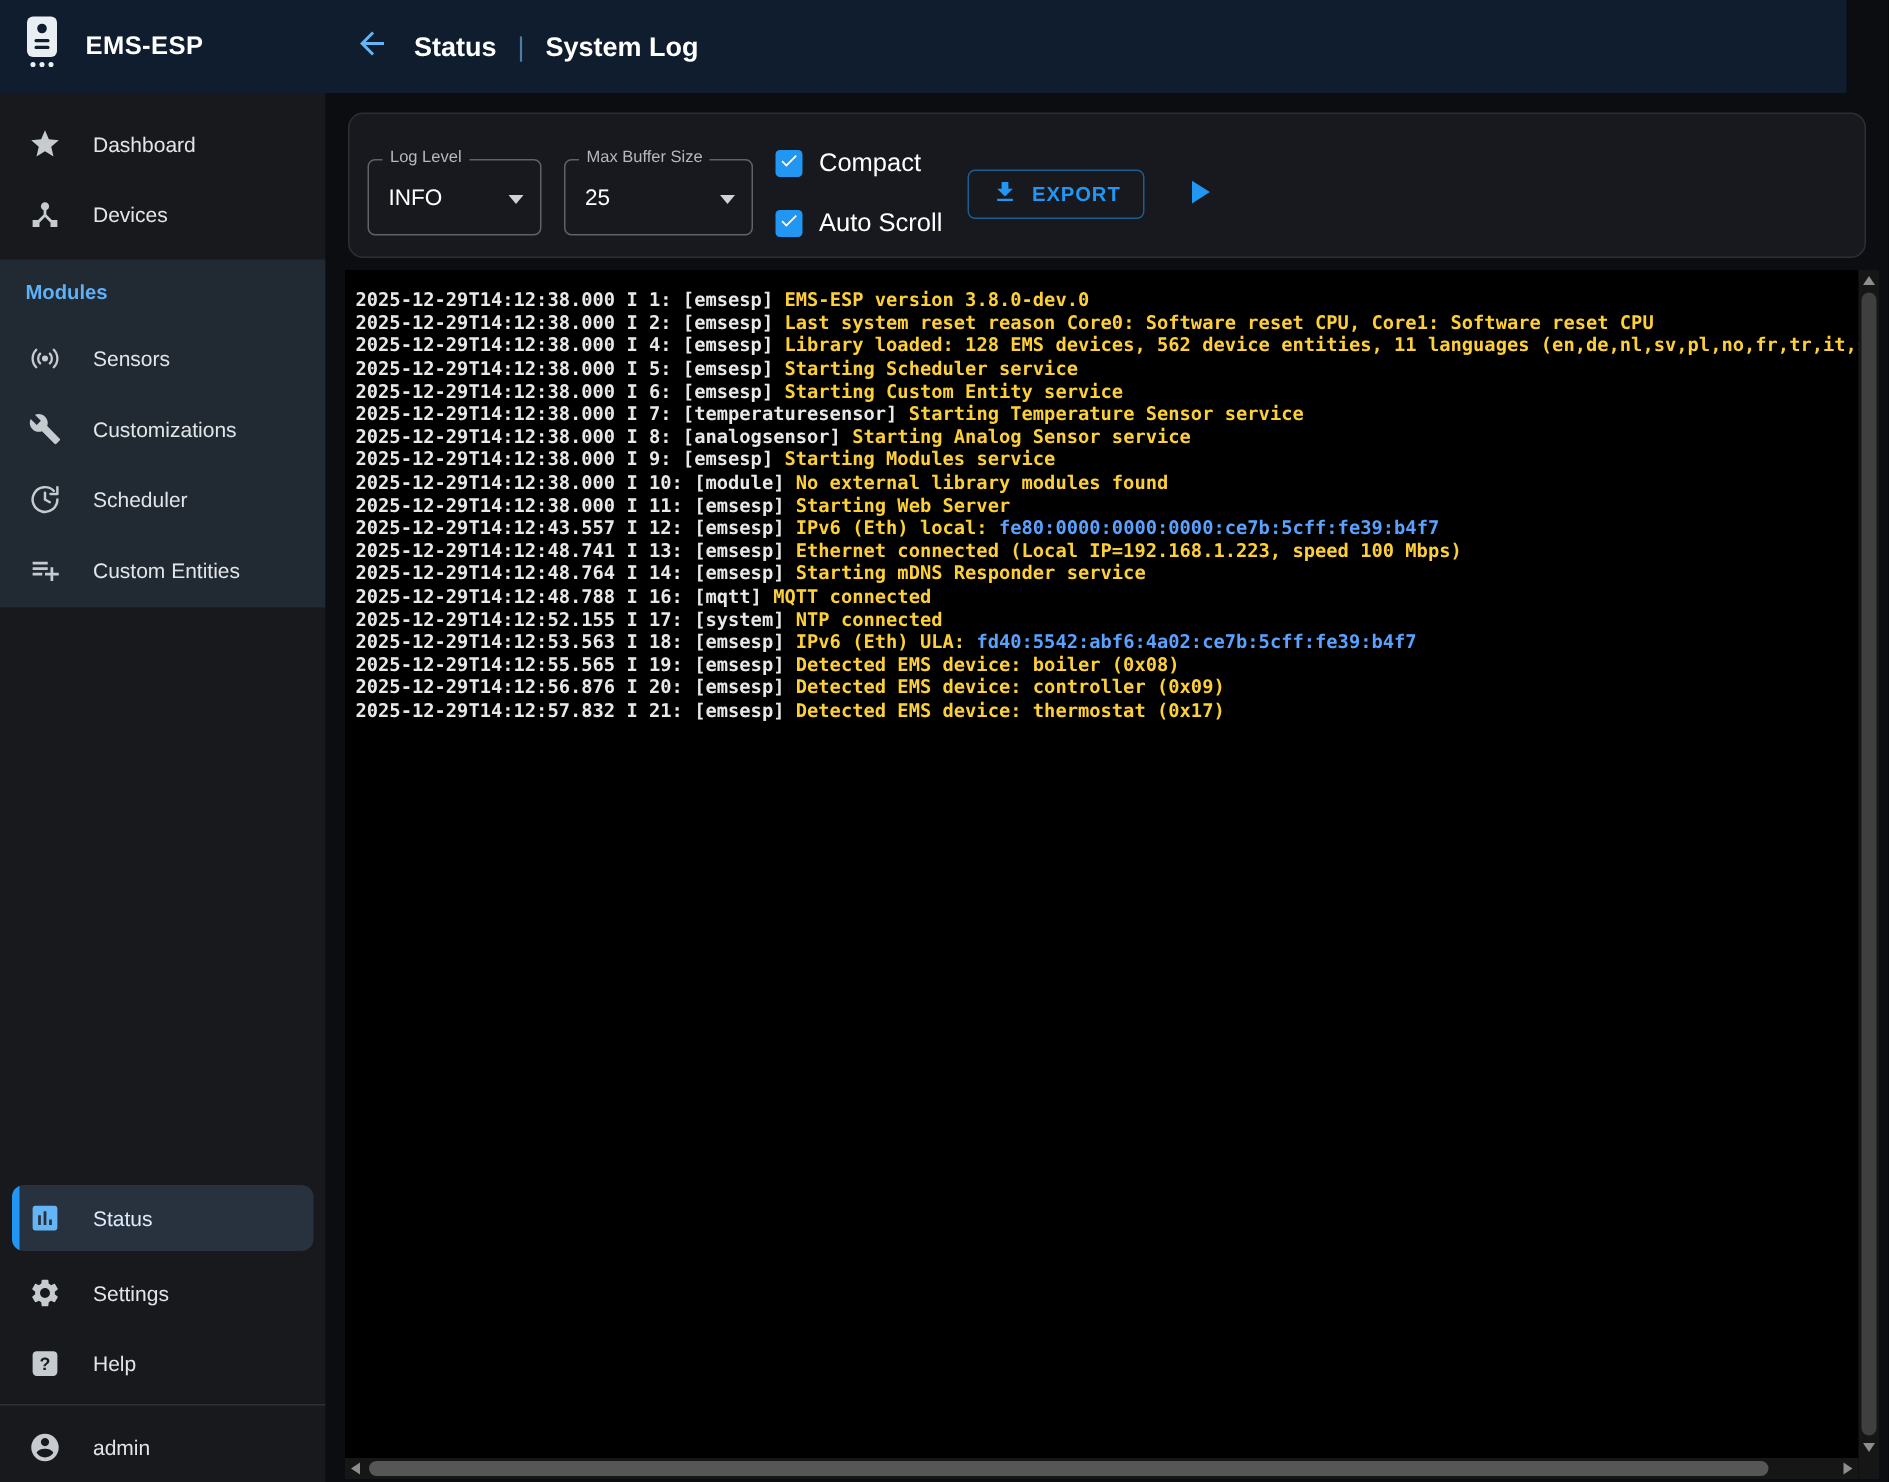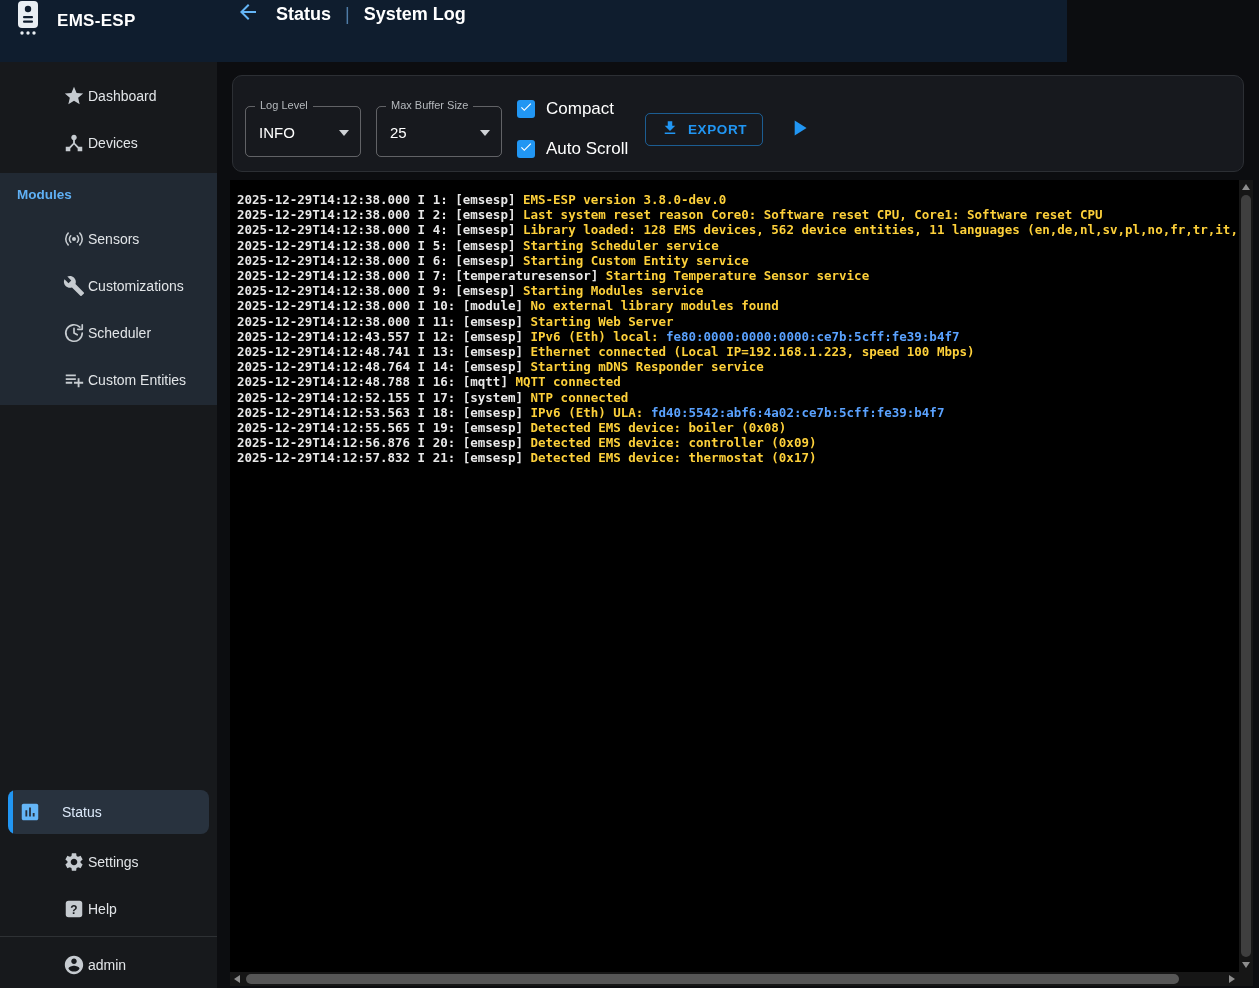--- a/index.html
+++ b/index.html
@@ -15,34 +15,34 @@
     --icon:#c6cbd0;
     --log-text:#e8e8e8;
     --log-msg:#fdd03a;
     --log-hl:#5aa2ff;
   }
   *{box-sizing:border-box;margin:0;padding:0}
   html,body{width:1259px;height:988px;overflow:hidden;background:var(--main-bg);
     font-family:"Liberation Sans",sans-serif;}
 
   
-  .appbar{position:absolute;top:0;left:0;width:1067px;height:62px;background:var(--appbar);
-    display:flex;align-items:flex-start;z-index:5;}
+  .appbar{position:absolute;top:0;left:0;width:1231px;height:62px;background:var(--appbar);
+    display:flex;align-items:center;z-index:5;}
   .brand{width:217px;display:flex;align-items:center;gap:14px;padding-left:13px;}
   .brand-title{color:#fff;font-size:17px;font-weight:700;letter-spacing:.3px}
   .titlebar{flex:1;display:flex;align-items:center;gap:14px;padding-left:17px;}
   .back-btn{width:28px;height:28px;display:flex;align-items:center;justify-content:center;cursor:pointer}
   .title-primary,.title-secondary{color:#fff;font-size:18px;font-weight:600}
   .title-sep{color:#4f7ca6;font-size:18px;font-weight:400}
 
   
   .sidebar{position:absolute;top:62px;left:0;width:217px;bottom:0;background:var(--sidebar);
     display:flex;flex-direction:column;padding-top:10px;}
-  .nav-item{height:47px;display:flex;align-items:center;gap:3px;padding-left:19px;
-    color:var(--nav-text);font-size:14px;font-weight:500;cursor:pointer;flex:none;margin-left:44px;}
+  .nav-item{height:47px;display:flex;align-items:center;gap:21px;padding-left:19px;
+    color:var(--nav-text);font-size:14px;font-weight:500;cursor:pointer;flex:none;}
   .nav-icon{width:22px;height:22px;display:flex;align-items:center;justify-content:center;color:var(--icon);flex:none;}
   .nav-icon svg{display:block}
   .modules-block{background:var(--modules);margin-top:7px;padding-bottom:2px;text-align:right;}
   .modules-header{height:42px;display:flex;align-items:center;padding-left:17px;
     color:#5fb0f5;font-size:13.5px;font-weight:700;}
   .side-spacer{flex:1}
   .nav-selected{height:44px;margin:0 8px 4px 8px;border-radius:8px;background:#28323e;
     position:relative;overflow:hidden;padding-left:11px;display:flex;align-items:center;gap:21px;
     color:#ddeafa;font-size:14px;font-weight:500;cursor:pointer;flex:none;}
   .nav-selected::before{content:'';position:absolute;left:0;top:0;bottom:0;width:5px;background:var(--accent);}
@@ -295,20 +295,21 @@
   </section>
 
   <section class="console">
     <div class="log-lines" id="log-lines">
         <div class="log-line"><span class="lp">2025-12-29T14:12:38.000 I 1: [emsesp] </span><span class="lm">EMS-ESP version 3.8.0-dev.0</span></div>
         <div class="log-line"><span class="lp">2025-12-29T14:12:38.000 I 2: [emsesp] </span><span class="lm">Last system reset reason Core0: Software reset CPU, Core1: Software reset CPU</span></div>
         <div class="log-line"><span class="lp">2025-12-29T14:12:38.000 I 4: [emsesp] </span><span class="lm">Library loaded: 128 EMS devices, 562 device entities, 11 languages (en,de,nl,sv,pl,no,fr,tr,it,sk,cz)</span></div>
         <div class="log-line"><span class="lp">2025-12-29T14:12:38.000 I 5: [emsesp] </span><span class="lm">Starting Scheduler service</span></div>
         <div class="log-line"><span class="lp">2025-12-29T14:12:38.000 I 6: [emsesp] </span><span class="lm">Starting Custom Entity service</span></div>
         <div class="log-line"><span class="lp">2025-12-29T14:12:38.000 I 7: [temperaturesensor] </span><span class="lm">Starting Temperature Sensor service</span></div>
+        <div class="log-line"><span class="lp">2025-12-29T14:12:38.000 I 8: [analogsensor] </span><span class="lm">Starting Analog Sensor service</span></div>
         <div class="log-line"><span class="lp">2025-12-29T14:12:38.000 I 9: [emsesp] </span><span class="lm">Starting Modules service</span></div>
         <div class="log-line"><span class="lp">2025-12-29T14:12:38.000 I 10: [module] </span><span class="lm">No external library modules found</span></div>
         <div class="log-line"><span class="lp">2025-12-29T14:12:38.000 I 11: [emsesp] </span><span class="lm">Starting Web Server</span></div>
         <div class="log-line"><span class="lp">2025-12-29T14:12:43.557 I 12: [emsesp] </span><span class="lm">IPv6 (Eth) local: </span><span class="lh">fe80:0000:0000:0000:ce7b:5cff:fe39:b4f7</span></div>
         <div class="log-line"><span class="lp">2025-12-29T14:12:48.741 I 13: [emsesp] </span><span class="lm">Ethernet connected (Local IP=192.168.1.223, speed 100 Mbps)</span></div>
         <div class="log-line"><span class="lp">2025-12-29T14:12:48.764 I 14: [emsesp] </span><span class="lm">Starting mDNS Responder service</span></div>
         <div class="log-line"><span class="lp">2025-12-29T14:12:48.788 I 16: [mqtt] </span><span class="lm">MQTT connected</span></div>
         <div class="log-line"><span class="lp">2025-12-29T14:12:52.155 I 17: [system] </span><span class="lm">NTP connected</span></div>
         <div class="log-line"><span class="lp">2025-12-29T14:12:53.563 I 18: [emsesp] </span><span class="lm">IPv6 (Eth) ULA: </span><span class="lh">fd40:5542:abf6:4a02:ce7b:5cff:fe39:b4f7</span></div>
         <div class="log-line"><span class="lp">2025-12-29T14:12:55.565 I 19: [emsesp] </span><span class="lm">Detected EMS device: boiler (0x08)</span></div>

